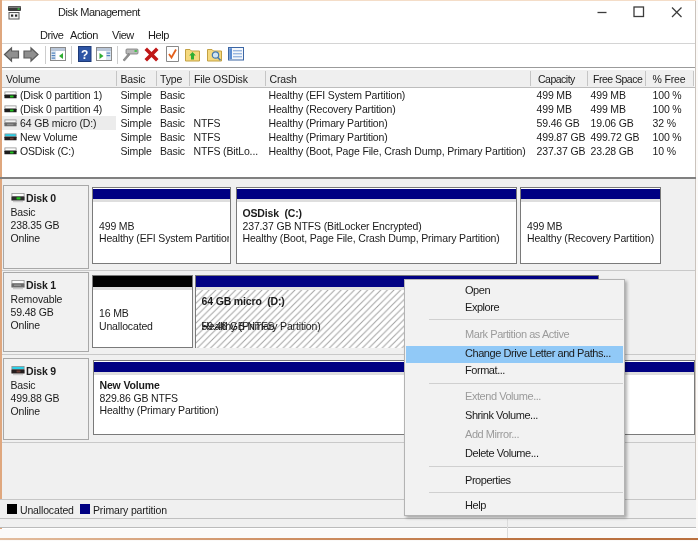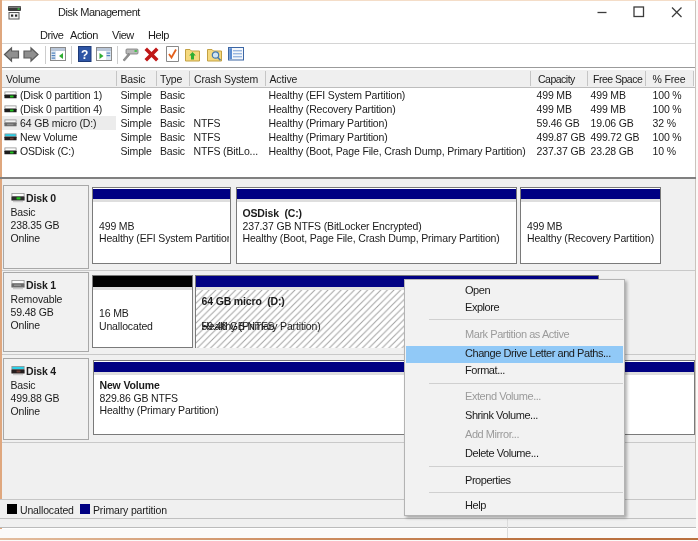--- a/index.html
+++ b/index.html
@@ -127,22 +127,22 @@
 <div class="a vline" style="left:189px;top:71px;height:15px;background:#c5c5c5;"></div>
 <div class="a vline" style="left:265px;top:71px;height:15px;background:#c5c5c5;"></div>
 <div class="a vline" style="left:530px;top:71px;height:15px;background:#c5c5c5;"></div>
 <div class="a vline" style="left:586.5px;top:71px;height:15px;background:#c5c5c5;"></div>
 <div class="a vline" style="left:645px;top:71px;height:15px;background:#c5c5c5;"></div>
 <div class="a vline" style="left:692.5px;top:71px;height:15px;background:#c5c5c5;"></div>
 <div class="a" style="left:693.5px;top:70px;width:1.5px;height:16.5px;background:#fafafa;"></div>
 <div class="a t11" style="left:6px;top:72px;">Volume</div>
 <div class="a t11" style="left:120.5px;top:72px;">Basic</div>
 <div class="a t11" style="left:160px;top:72px;">Type</div>
-<div class="a t11" style="left:194px;top:72px;">Crash System</div>
-<div class="a t11" style="left:269.5px;top:72px;">Active</div>
+<div class="a t11" style="left:194px;top:72px;">File OSDisk</div>
+<div class="a t11" style="left:269.5px;top:72px;">Crash</div>
 <div class="a t11" style="left:538px;top:72px;letter-spacing:-0.5px;">Capacity</div>
 <div class="a t11" style="left:593px;top:72px;letter-spacing:-0.5px;">Free Space</div>
 <div class="a t11" style="left:652.5px;top:72px;">% Free</div>
 
 <div class="a" style="left:2px;top:115.7px;width:114px;height:14.2px;background:#ececec;"></div>
 <div class="a" style="left:0;top:87.5px;width:669px;height:14.2px;">
     <svg class="a" style="left:4px;top:3px;" width="13" height="9" viewBox="0 0 13 9">
       <rect x="0.9" y="0.9" width="11.2" height="2.8" fill="#fdfdfd" stroke="#909090" stroke-width="0.8"></rect>
       <rect x="0.4" y="3.7" width="12.2" height="3.6" fill="#1d1d1d" rx="0.5"></rect>
       <rect x="6" y="4.5" width="3.6" height="2" fill="#21c21f" rx="0.4"></rect>
@@ -278,21 +278,21 @@
 <div class="a t11" style="left:201.5px;top:319px;width:395.5px;overflow:hidden;">59.46 GB NTFS</div>
 <div class="a t11" style="left:201.5px;top:318.5px;width:395.5px;overflow:hidden;">Healthy (Primary Partition)</div>
 <div class="a hline" style="left:2px;top:353.5px;width:693px;background:#c9c9c9;"></div>
 <div class="a" style="left:3px;top:358px;width:86px;height:82px;background:#f1f1f1;border:1px solid #a8a8a8;box-sizing:border-box;"></div>
 <svg class="a" style="left:11px;top:364.5px;" width="14" height="11" viewBox="0 0 14 11">
     <rect x="0.9" y="1.4" width="12.2" height="3" fill="#2ad0e8" stroke="#909090" stroke-width="0.8"></rect>
     <rect x="0.4" y="4.4" width="13.2" height="4" fill="#241d1d" rx="0.5"></rect>
     <rect x="5.5" y="5.4" width="4" height="2" fill="#6b3b33" rx="0.4"></rect>
     <rect x="2" y="9" width="10" height="1.2" fill="#c9c9c9"></rect>
   </svg>
-<div class="a t11 b" style="left:26px;top:363.5px;">Disk 4</div>
+<div class="a t11 b" style="left:26px;top:363.5px;">Disk 9</div>
 <div class="a t11" style="left:10.5px;top:378.2px;">Basic</div>
 <div class="a t11" style="left:10.5px;top:391px;">499.88 GB</div>
 <div class="a t11" style="left:10.5px;top:403.8px;">Online</div>
 <div class="a" style="left:92.5px;top:360px;width:602.0px;height:74.5px;background:#fff;border:1px solid #7a7a7a;box-sizing:border-box;"></div>
 <div class="a" style="left:93.5px;top:361.5px;width:600.0px;height:10.5px;background:#000082;"></div>
 <div class="a" style="left:93.5px;top:372px;width:600.0px;height:3px;background:#dedede;"></div>
 <div class="a t11 b" style="left:99.5px;top:378.2px;width:593.0px;overflow:hidden;">New Volume</div>
 <div class="a t11" style="left:99.5px;top:390.5px;width:593.0px;overflow:hidden;">829.86 GB NTFS</div>
 <div class="a t11" style="left:99.5px;top:402.8px;width:593.0px;overflow:hidden;">Healthy (Primary Partition)</div>
 <div class="a hline" style="left:2px;top:441.5px;width:693px;background:#c9c9c9;"></div>

